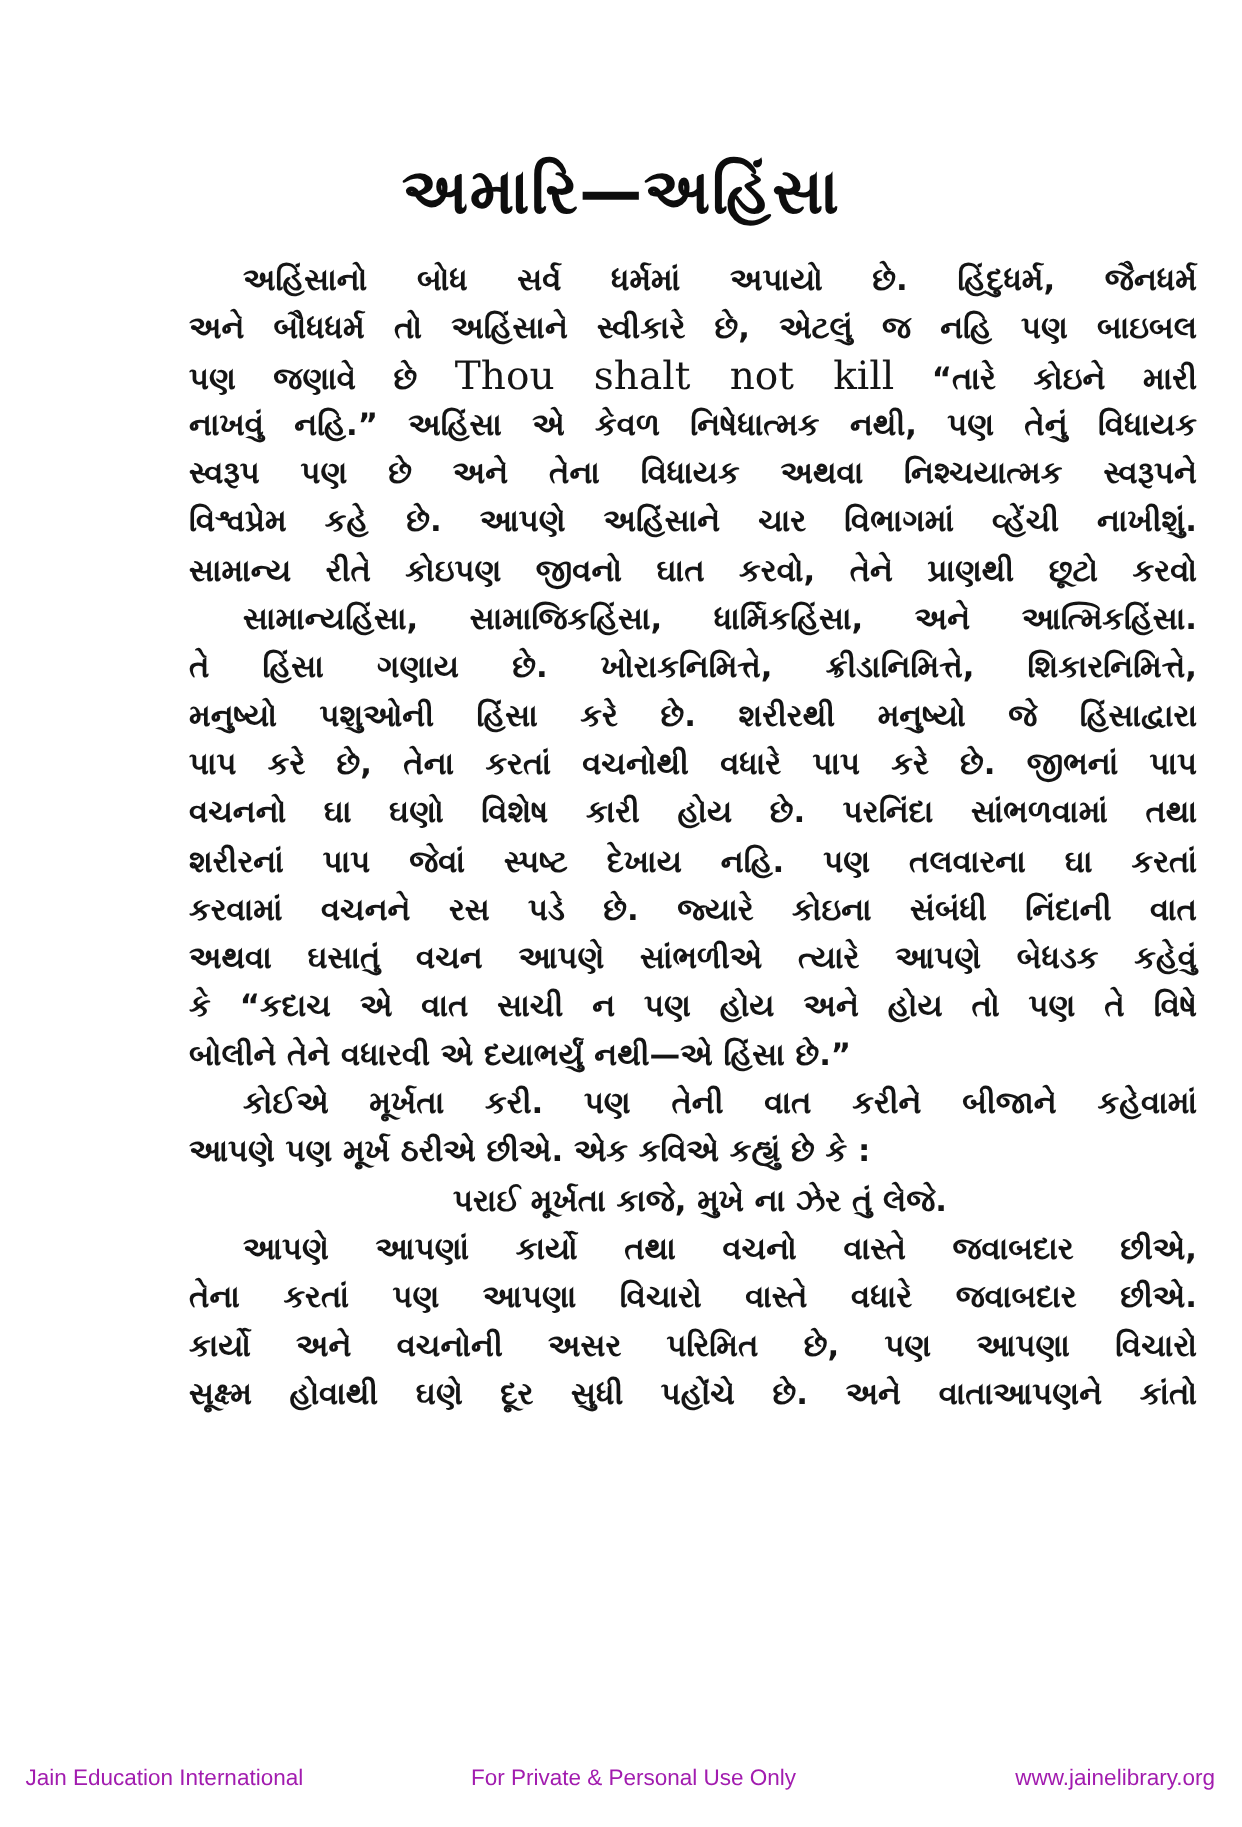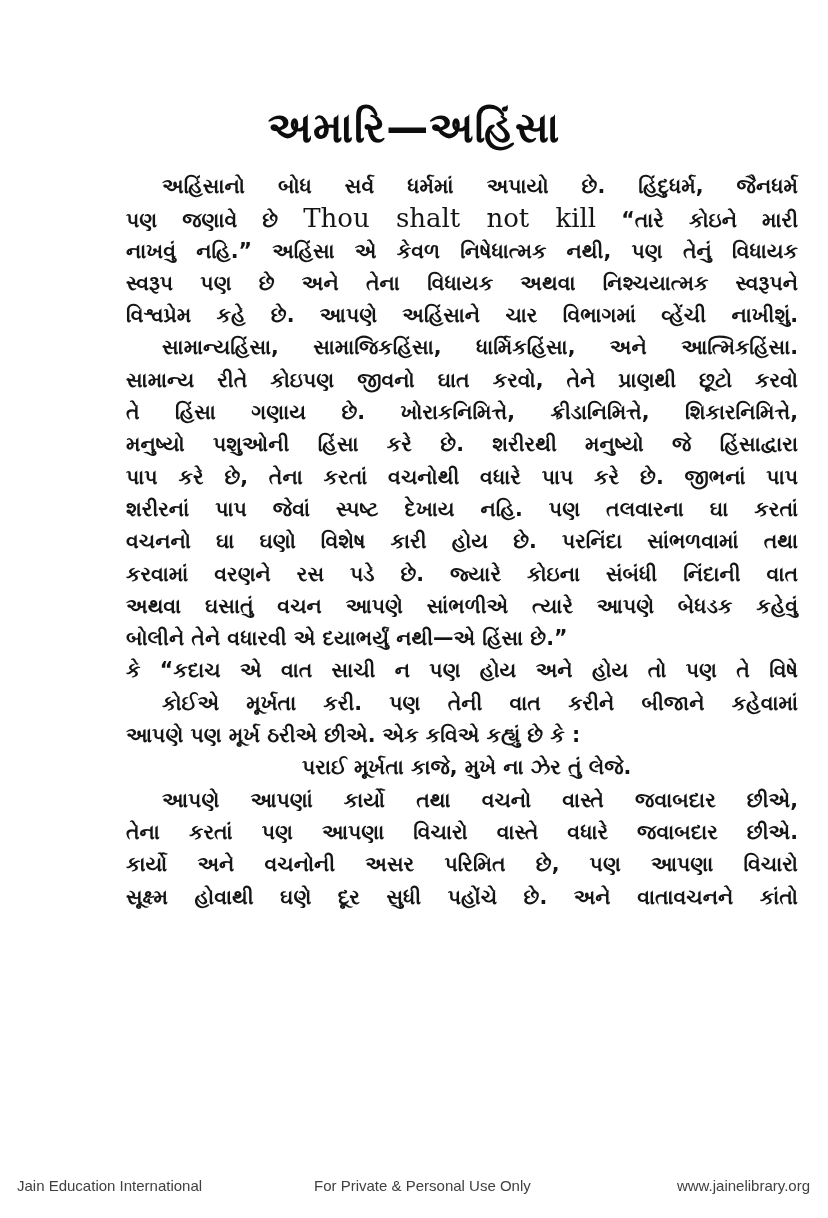--- a/index.html
+++ b/index.html
@@ -68,61 +68,62 @@
     font-size: 26px;
   }
   .footer {
     position: absolute;
     left: 0;
     top: 1177px;
     width: 828px;
     height: 24px;
     font-family: "Liberation Sans", sans-serif;
     font-size: 15px;
-    color: #404040;
+    color: #a21caf;
   }
   .footer span {
     position: absolute;
     top: 0;
     white-space: nowrap;
   }
   .footer .f-left { left: 17px; }
   .footer .f-center { left: 314px; }
   .footer .f-right { right: 18px; }
 </style>
 </head>
 <body>
 
 <div class="page">
   <div class="title">અમારિ—અહિંસા</div>
 
   <div class="body-text">
     <span class="line indent">અહિંસાનો બોધ સર્વ ધર્મમાં અપાયો છે. હિંદુધર્મ, જૈનધર્મ</span>
+    <span class="line">અને બૌધધર્મ તો અહિંસાને સ્વીકારે છે, એટલું જ નહિ પણ બાઇબલ</span>
     <span class="line"><span>પણ જણાવે છે </span><span class="latin">Thou shalt not kill</span><span> “તારે કોઇને મારી</span></span>
     <span class="line">નાખવું નહિ.” અહિંસા એ કેવળ નિષેધાત્મક નથી, પણ તેનું વિધાયક</span>
     <span class="line">સ્વરૂપ પણ છે અને તેના વિધાયક અથવા નિશ્ચયાત્મક સ્વરૂપને</span>
     <span class="line">વિશ્વપ્રેમ કહે છે. આપણે અહિંસાને ચાર વિભાગમાં વ્હેંચી નાખીશું.</span>
+    <span class="line">સામાન્ય રીતે કોઇપણ જીવનો ઘાત કરવો, તેને પ્રાણથી છૂટો કરવો</span>
     <span class="line indent">સામાન્યહિંસા, સામાજિકહિંસા, ધાર્મિકહિંસા, અને આત્મિકહિંસા.</span>
-    <span class="line">સામાન્ય રીતે કોઇપણ જીવનો ઘાત કરવો, તેને પ્રાણથી છૂટો કરવો</span>
     <span class="line">તે હિંસા ગણાય છે. ખોરાકનિમિત્તે, ક્રીડાનિમિત્તે, શિકારનિમિત્તે,</span>
     <span class="line">મનુષ્યો પશુઓની હિંસા કરે છે. શરીરથી મનુષ્યો જે હિંસાદ્વારા</span>
     <span class="line">પાપ કરે છે, તેના કરતાં વચનોથી વધારે પાપ કરે છે. જીભનાં પાપ</span>
+    <span class="line">વચનનો ઘા ઘણો વિશેષ કારી હોય છે. પરનિંદા સાંભળવામાં તથા</span>
     <span class="line">શરીરનાં પાપ જેવાં સ્પષ્ટ દેખાય નહિ. પણ તલવારના ઘા કરતાં</span>
-    <span class="line">વચનનો ઘા ઘણો વિશેષ કારી હોય છે. પરનિંદા સાંભળવામાં તથા</span>
-    <span class="line">કરવામાં વરણને રસ પડે છે. જ્યારે કોઇના સંબંધી નિંદાની વાત</span>
+    <span class="line">કરવામાં વચનને રસ પડે છે. જ્યારે કોઇના સંબંધી નિંદાની વાત</span>
     <span class="line">અથવા ઘસાતું વચન આપણે સાંભળીએ ત્યારે આપણે બેધડક કહેવું</span>
+    <span class="line">કે “કદાચ એ વાત સાચી ન પણ હોય અને હોય તો પણ તે વિષે</span>
     <span class="line last">બોલીને તેને વધારવી એ દયાભર્યું નથી—એ હિંસા છે.”</span>
-    <span class="line">કે “કદાચ એ વાત સાચી ન પણ હોય અને હોય તો પણ તે વિષે</span>
     <span class="line indent">કોઈએ મૂર્ખતા કરી. પણ તેની વાત કરીને બીજાને કહેવામાં</span>
     <span class="line last">આપણે પણ મૂર્ખ ઠરીએ છીએ. એક કવિએ કહ્યું છે કે :</span>
     <span class="line verse">પરાઈ મૂર્ખતા કાજે, મુખે ના ઝેર તું લેજે.</span>
     <span class="line indent">આપણે આપણાં કાર્યો તથા વચનો વાસ્તે જવાબદાર છીએ,</span>
     <span class="line">તેના કરતાં પણ આપણા વિચારો વાસ્તે વધારે જવાબદાર છીએ.</span>
     <span class="line">કાર્યો અને વચનોની અસર પરિમિત છે, પણ આપણા વિચારો</span>
-    <span class="line">સૂક્ષ્મ હોવાથી ઘણે દૂર સુધી પહોંચે છે. અને વાતાવચનને કાંતો</span>
+    <span class="line">સૂક્ષ્મ હોવાથી ઘણે દૂર સુધી પહોંચે છે. અને વાતાઆપણને કાંતો</span>
   </div>
 
   <div class="footer">
     <span class="f-left">Jain Education International</span>
     <span class="f-center">For Private &amp; Personal Use Only</span>
     <span class="f-right">www.jainelibrary.org</span>
   </div>
 </div>
 
 </body></html>

